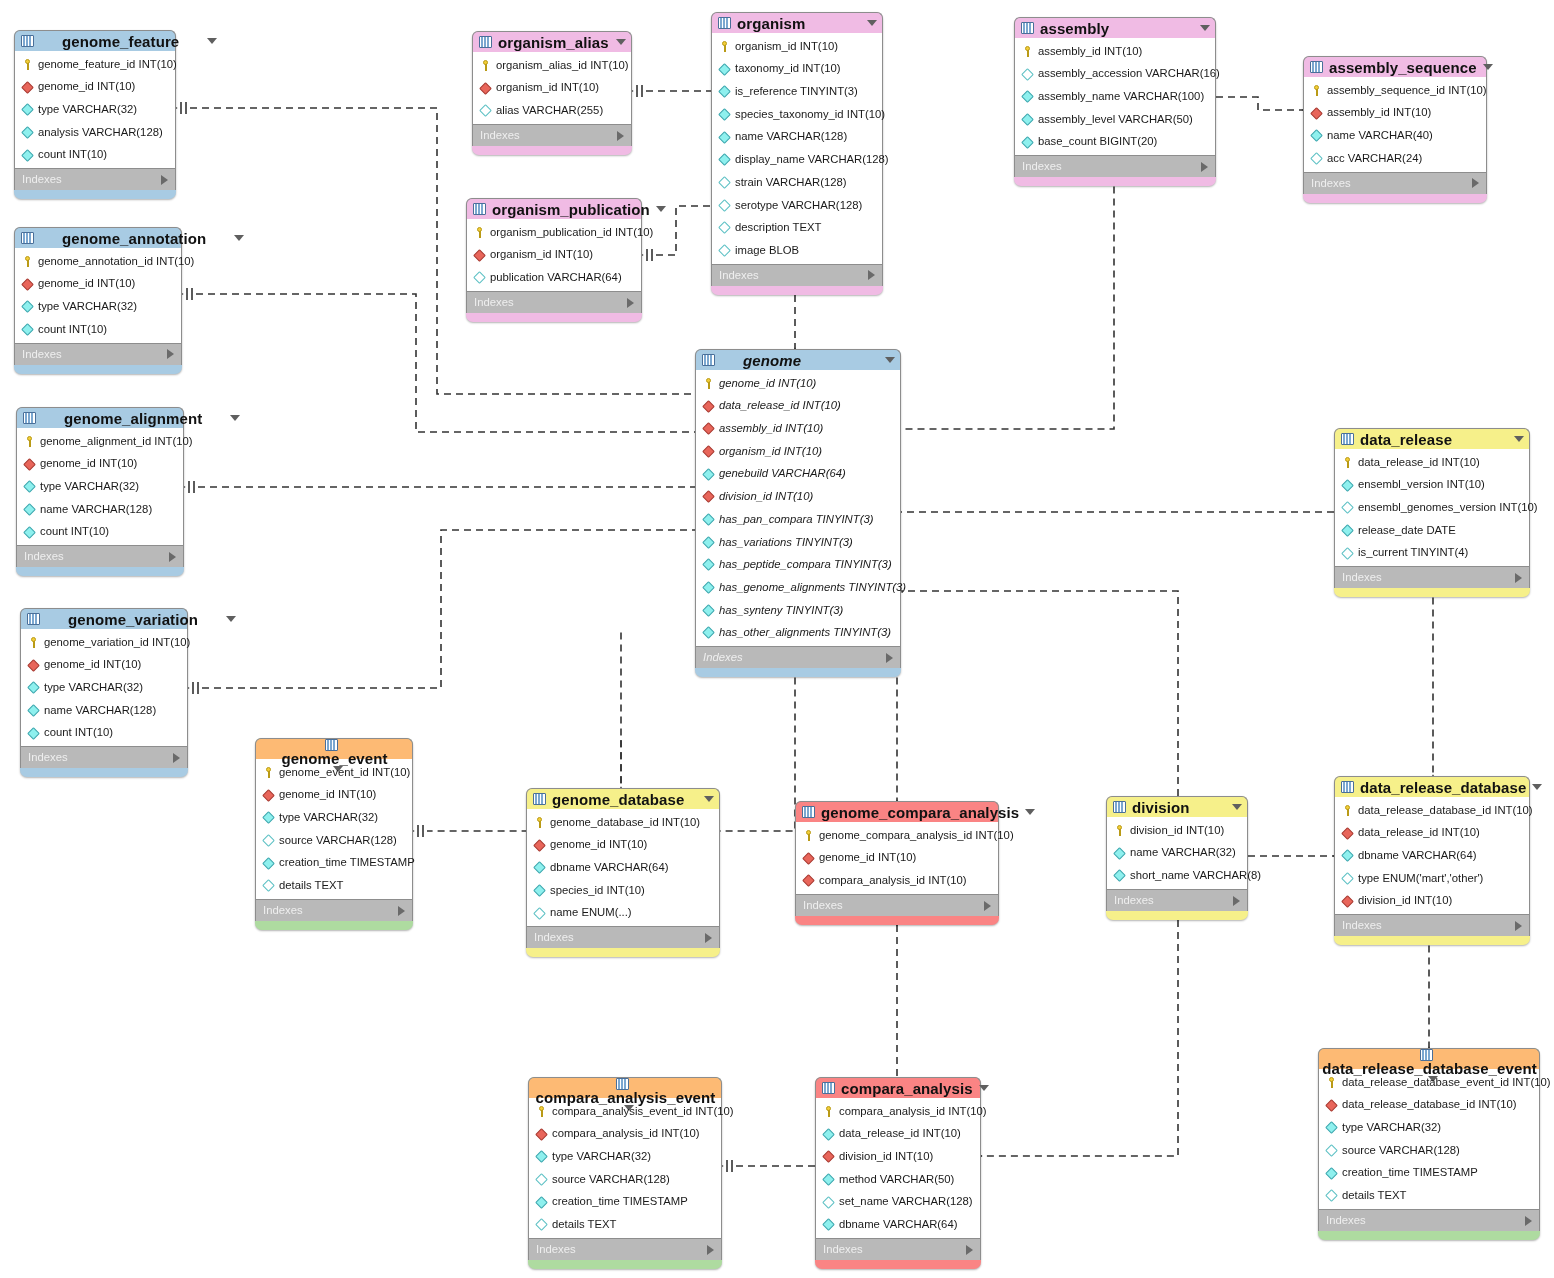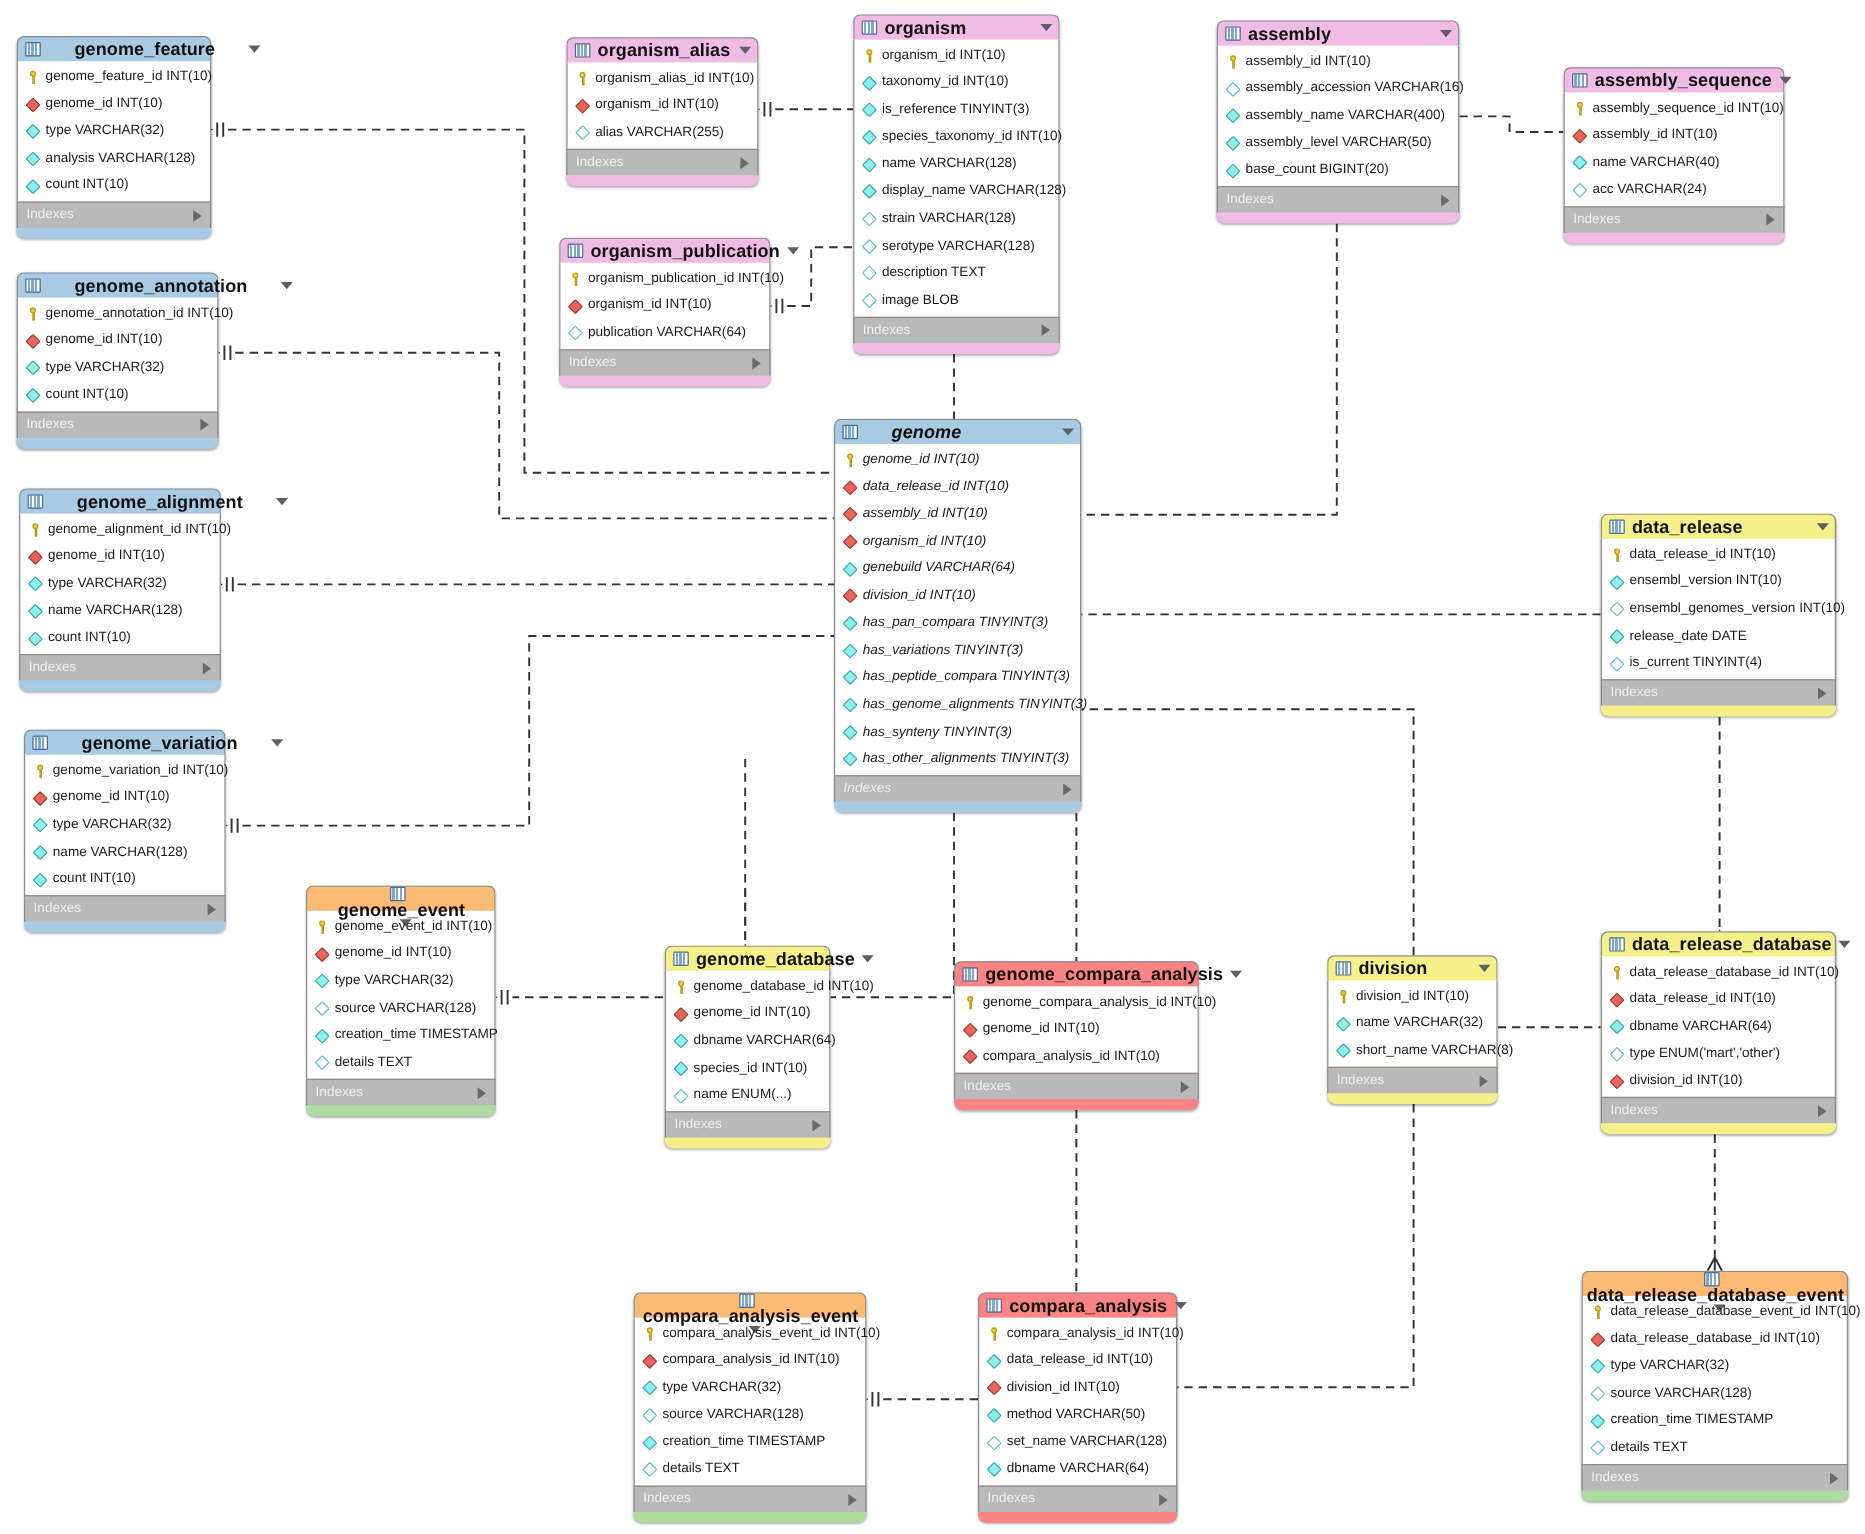--- a/index.html
+++ b/index.html
@@ -628,21 +628,21 @@
           <div class="col-row">
             <span class="mk pk"></span>
             <span class="col-name">assembly_id INT(10)</span>
           </div>
           <div class="col-row">
             <span class="mk nl"></span>
             <span class="col-name">assembly_accession VARCHAR(16)</span>
           </div>
           <div class="col-row">
             <span class="mk nn"></span>
-            <span class="col-name">assembly_name VARCHAR(400)</span>
+            <span class="col-name">assembly_name VARCHAR(100)</span>
           </div>
           <div class="col-row">
             <span class="mk nn"></span>
             <span class="col-name">assembly_level VARCHAR(50)</span>
           </div>
           <div class="col-row">
             <span class="mk nn"></span>
             <span class="col-name">base_count BIGINT(20)</span>
           </div>
         </div>
@@ -804,21 +804,21 @@
           <div class="col-row">
             <span class="mk nl"></span>
             <span class="col-name">details TEXT</span>
           </div>
         </div>
         <div class="tb-indexes">
           <span class="ix-label">Indexes</span>
           <span class="ix-caret"></span>
         </div>
       </div>
-      <div class="table-box c-yellow" style="left: 554px; top: 788px; width: 138px;">
+      <div class="table-box c-yellow" style="left: 526px; top: 788px; width: 194px;">
         <div class="tb-header">
           <span class="tb-icon"></span>
           <span class="tb-title">genome_database</span>
           <span class="tb-caret"></span>
         </div>
         <div class="tb-cols">
           <div class="col-row">
             <span class="mk pk"></span>
             <span class="col-name">genome_database_id INT(10)</span>
           </div>
@@ -994,21 +994,21 @@
           <div class="col-row">
             <span class="mk nn"></span>
             <span class="col-name">dbname VARCHAR(64)</span>
           </div>
         </div>
         <div class="tb-indexes">
           <span class="ix-label">Indexes</span>
           <span class="ix-caret"></span>
         </div>
       </div>
-      <div class="table-box c-green" style="left: 1318px; top: 1048px; width: 222px; margin-top: 11px;">
+      <div class="table-box c-green" style="left: 1318px; top: 1048px; width: 222px;">
         <div class="tb-header">
           <span class="tb-icon"></span>
           <span class="tb-title">data_release_database_event</span>
           <span class="tb-caret"></span>
         </div>
         <div class="tb-cols">
           <div class="col-row">
             <span class="mk pk"></span>
             <span class="col-name">data_release_database_event_id INT(10)</span>
           </div>

